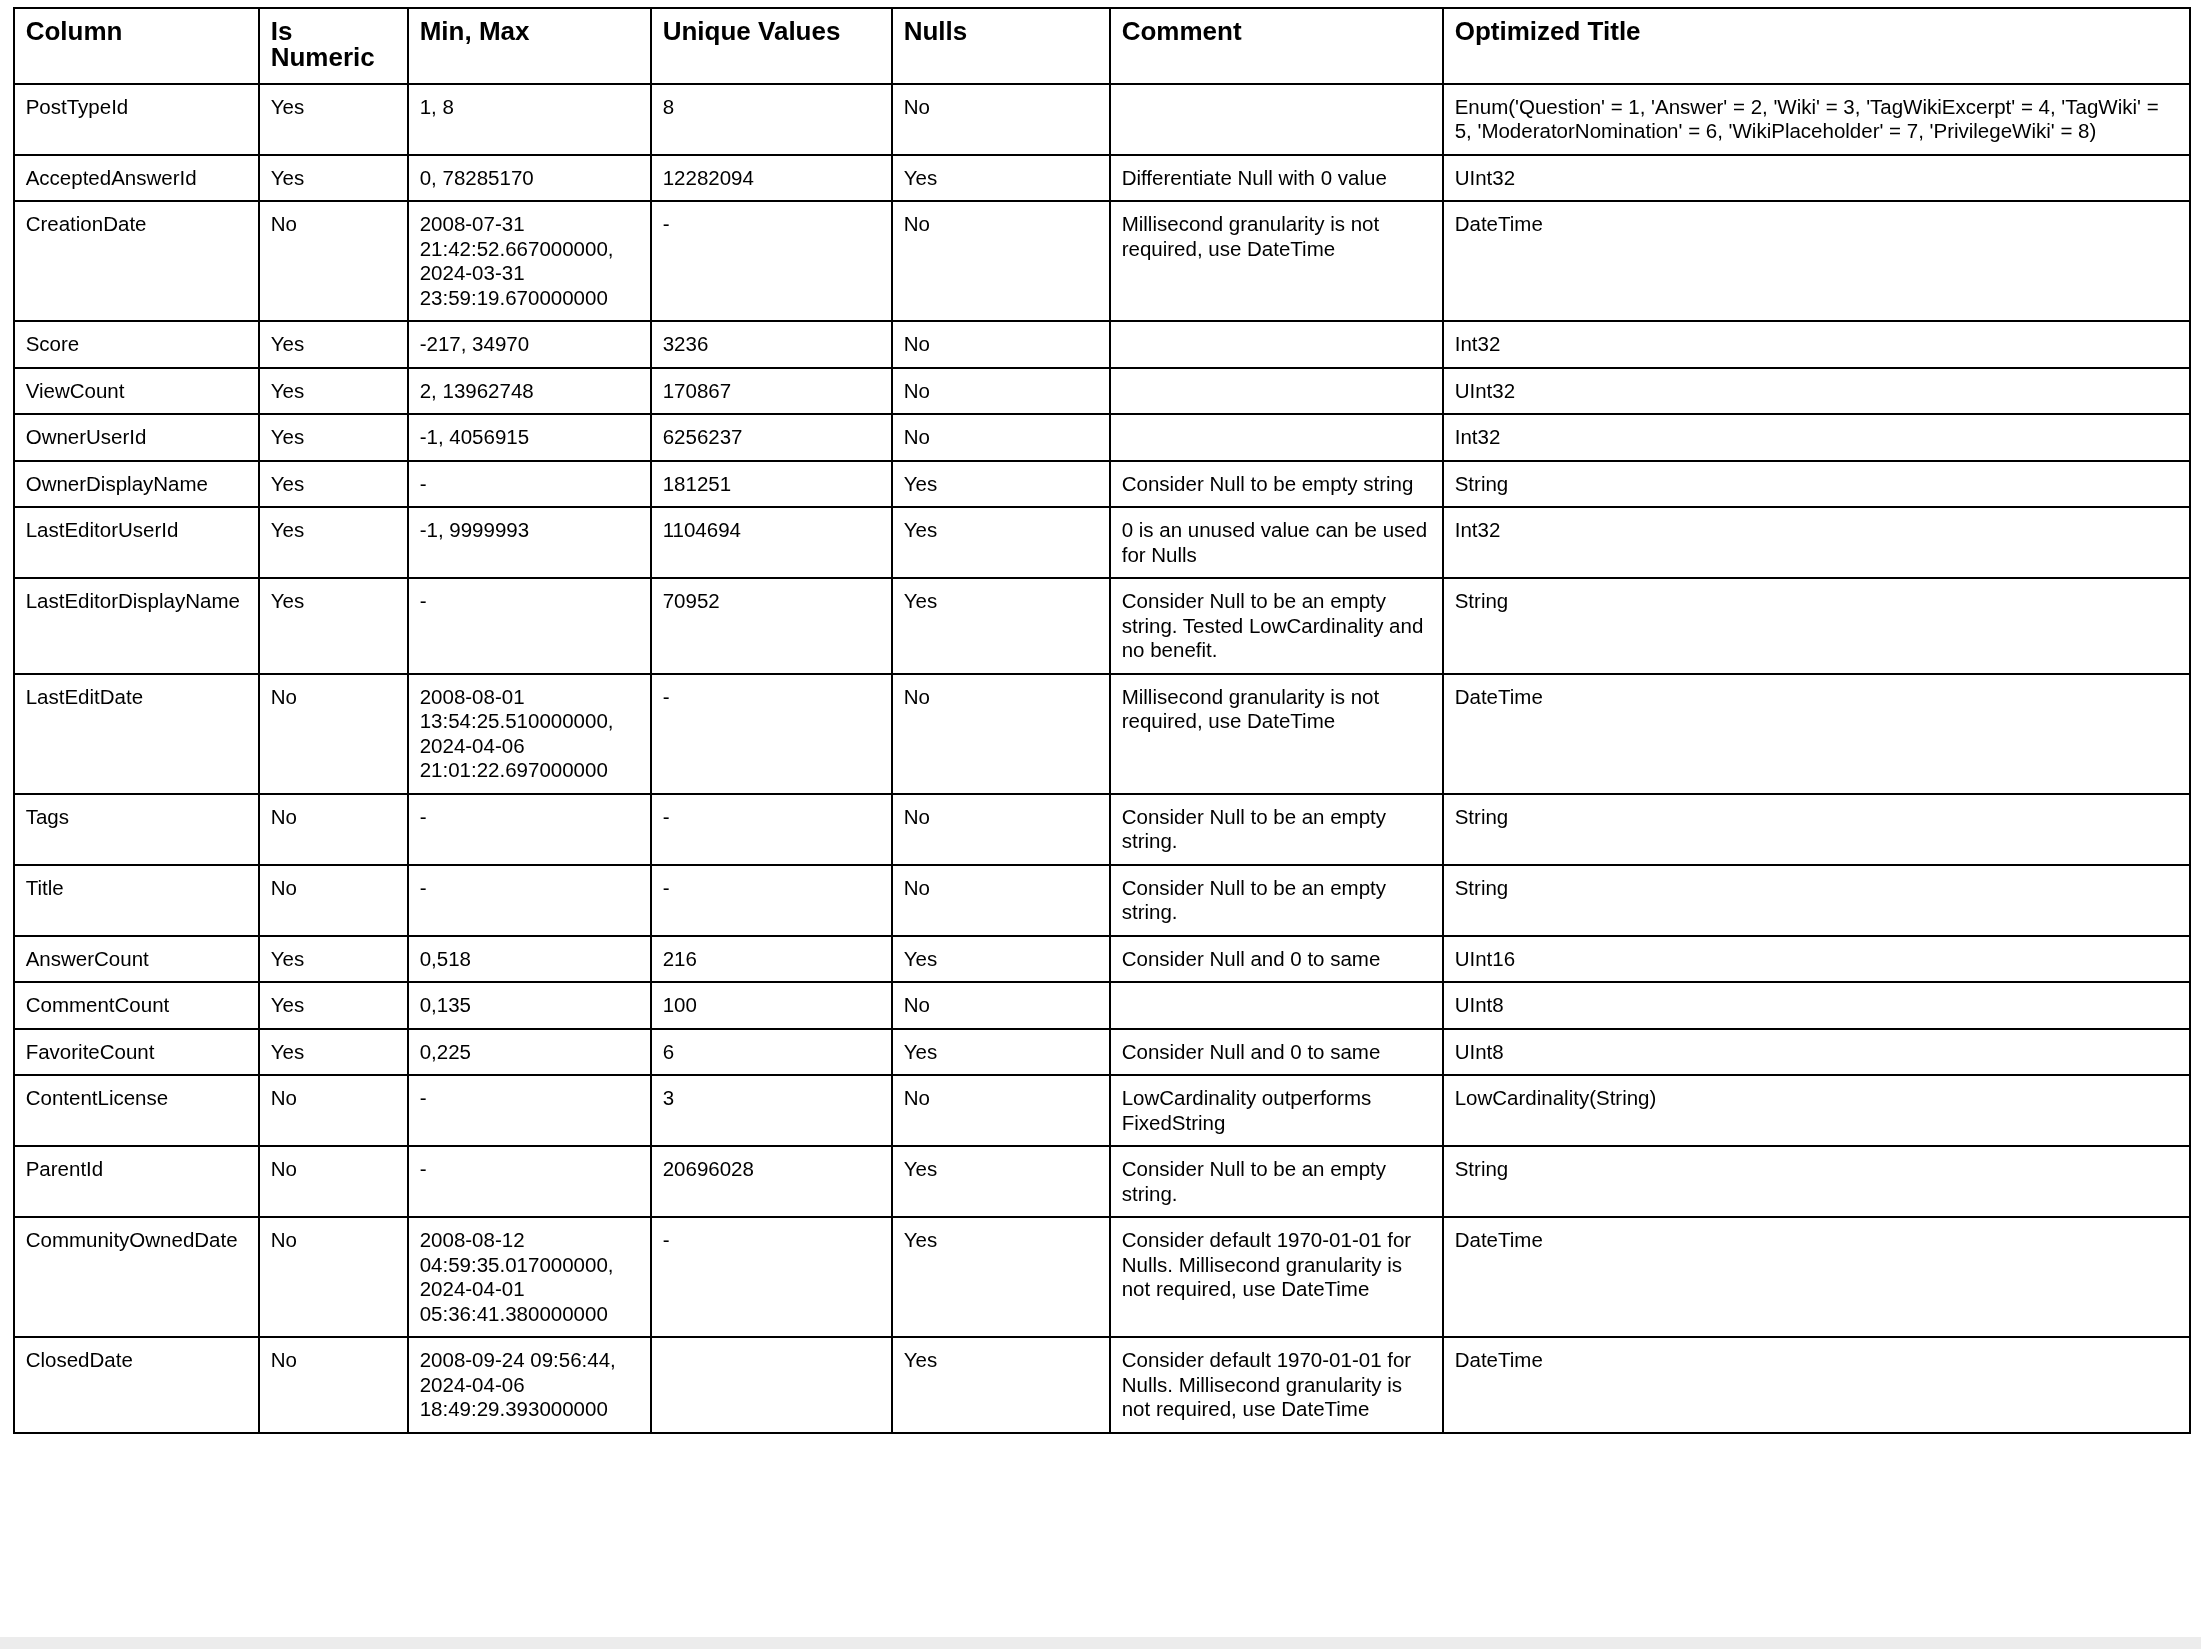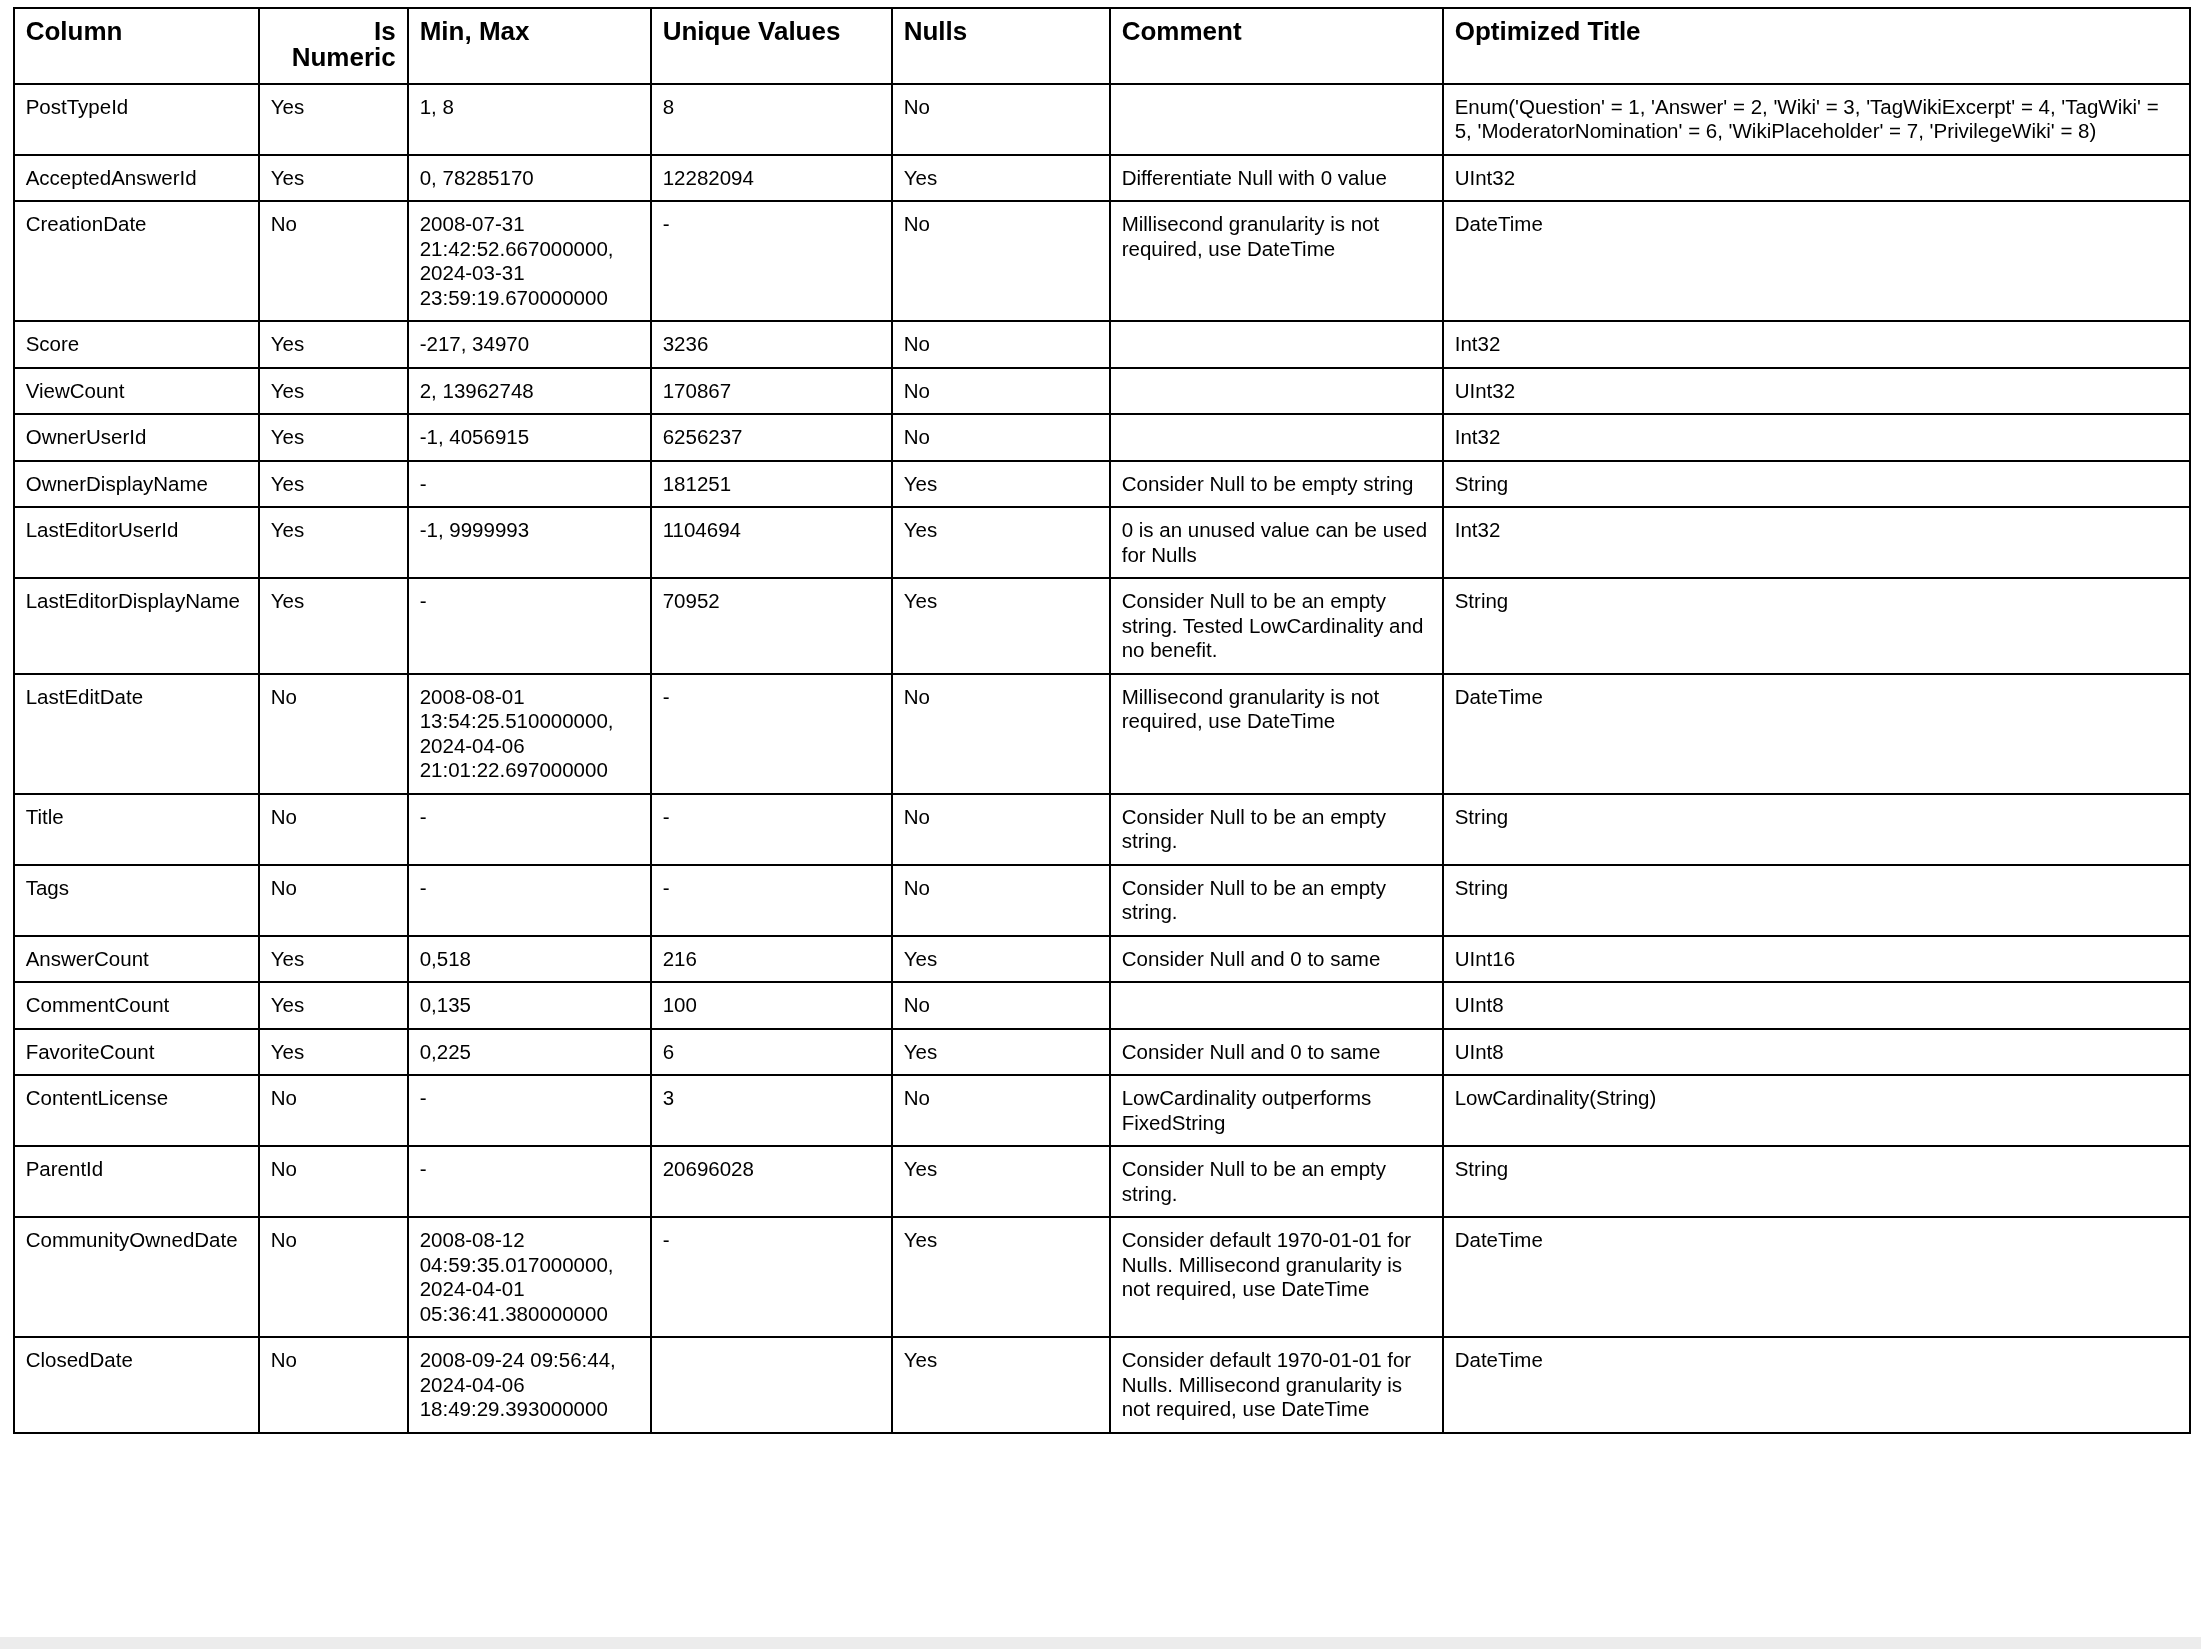--- a/index.html
+++ b/index.html
@@ -41,21 +41,20 @@
     background: #ffffff;
   }
   th {
     font-weight: bold;
     font-size: 26px;
     line-height: 25.5px;
     padding-bottom: 12.7px;
   }
   th.force-word-wrap {
     word-spacing: 364px;
-    text-align: right;
   }
   .bottom-strip {
     position: absolute;
     left: 0;
     bottom: 0;
     width: 2202px;
     height: 11.8px;
     background: #ececec;
   }
 </style>
@@ -168,30 +167,30 @@
       <tr>
         <td>LastEditDate</td>
         <td>No</td>
         <td>2008-08-01 13:54:25.510000000, 2024-04-06 21:01:22.697000000</td>
         <td>-</td>
         <td>No</td>
         <td>Millisecond granularity is not required, use DateTime</td>
         <td>DateTime</td>
       </tr>
       <tr>
+        <td>Tags</td>
+        <td>No</td>
+        <td>-</td>
+        <td>-</td>
+        <td>No</td>
+        <td>Consider Null to be an empty string.</td>
+        <td>String</td>
+      </tr>
+      <tr>
         <td>Title</td>
-        <td>No</td>
-        <td>-</td>
-        <td>-</td>
-        <td>No</td>
-        <td>Consider Null to be an empty string.</td>
-        <td>String</td>
-      </tr>
-      <tr>
-        <td>Tags</td>
         <td>No</td>
         <td>-</td>
         <td>-</td>
         <td>No</td>
         <td>Consider Null to be an empty string.</td>
         <td>String</td>
       </tr>
       <tr>
         <td>AnswerCount</td>
         <td>Yes</td>

